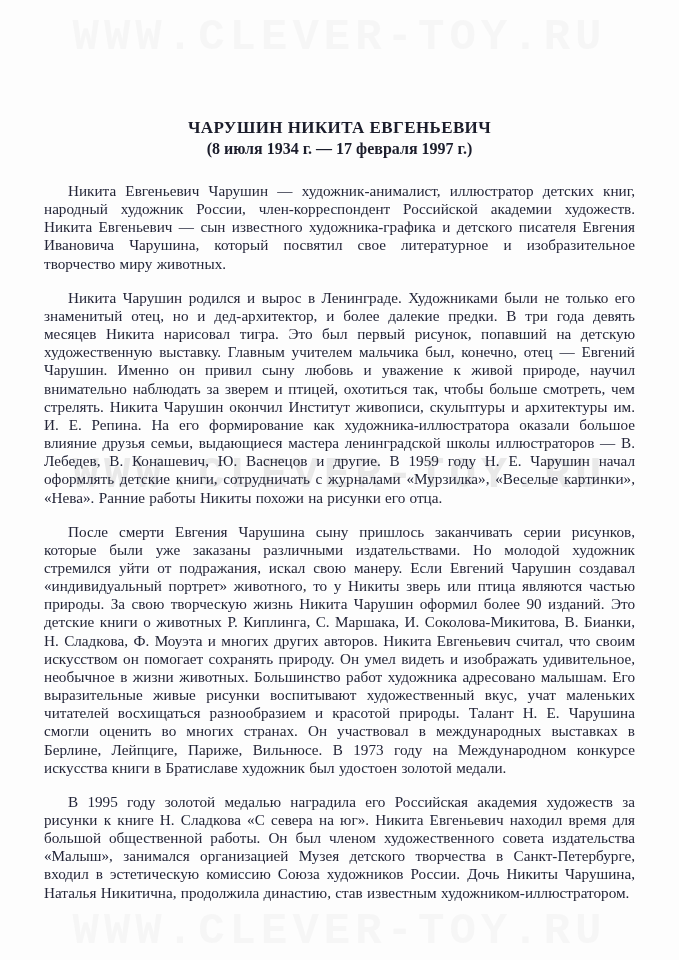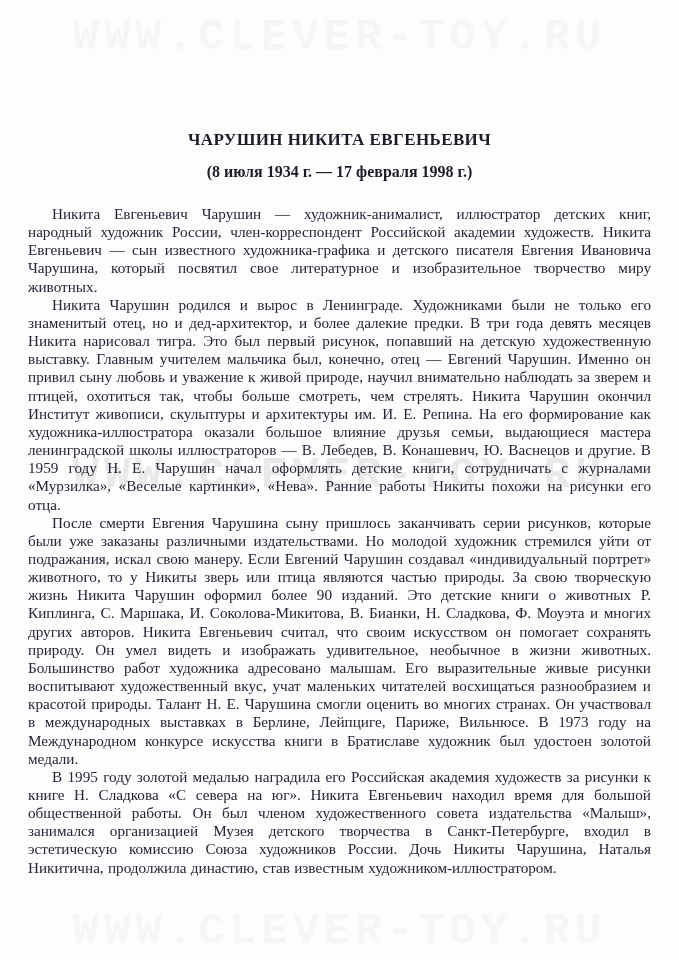--- a/index.html
+++ b/index.html
@@ -44,21 +44,21 @@
 
   
   header {
     position: relative;
     z-index: 1;
     padding-top: 117px;
     text-align: center;
     color: var(--title);
   }
   h1 {
-    margin: 12px;
+    margin: 0;
     font-size: 17px;
     line-height: 21px;
     font-weight: 700;
     letter-spacing: 0.4px;
   }
   h2 {
     margin: 1px 0 0 0;
     font-size: 16px;
     line-height: 19px;
     font-weight: 700;
@@ -68,39 +68,39 @@
   main {
     position: relative;
     z-index: 1;
     margin: 24px 28px 0 28px;
     color: var(--text);
     font-size: 15.2px;
     line-height: 18.15px;
     text-align: justify;
   }
   main p {
-    margin: 0;
+    margin: 16px;
     text-indent: 24px;
     word-spacing: 0.5px;
   }
 </style>
 </head>
 <body>
 
 <div class="page">
 
   <div class="watermark wm-top">WWW.CLEVER-TOY.RU</div>
 
   <div class="watermark wm-middle">WWW.CLEVER-TOY.RU</div>
 
   <div class="watermark wm-bottom">WWW.CLEVER-TOY.RU</div>
 
   <header>
     <h1>ЧАРУШИН НИКИТА ЕВГЕНЬЕВИЧ</h1>
-    <h2>(8 июля 1934 г. — 17 февраля 1998 г.)</h2>
+    <h2>(8 июля 1934 г. — 17 февраля 1997 г.)</h2>
   </header>
 
   <main>
     <p>Никита Евгеньевич Чарушин — художник-анималист, иллюстратор детских книг, народный художник России, член-корреспондент Российской академии художеств. Никита Евгеньевич — сын известного художника-графика и детского писателя Евгения Ивановича Чарушина, который посвятил свое литературное и изобразительное творчество миру животных.</p>
     <p>Никита Чарушин родился и вырос в Ленинграде. Художниками были не только его знаменитый отец, но и дед-архитектор, и более далекие предки. В три года девять месяцев Никита нарисовал тигра. Это был первый рисунок, попавший на детскую художественную выставку. Главным учителем мальчика был, конечно, отец — Евгений Чарушин. Именно он привил сыну любовь и уважение к живой природе, научил внимательно наблюдать за зверем и птицей, охотиться так, чтобы больше смотреть, чем стрелять. Никита Чарушин окончил Институт живописи, скульптуры и архитектуры им. И. Е. Репина. На его формирование как художника-иллюстратора оказали большое влияние друзья семьи, выдающиеся мастера ленинградской школы иллюстраторов — В. Лебедев, В. Конашевич, Ю. Васнецов и другие. В 1959 году Н. Е. Чарушин начал оформлять детские книги, сотрудничать с журналами «Мурзилка», «Веселые картинки», «Нева». Ранние работы Никиты похожи на рисунки его отца.</p>
     <p>После смерти Евгения Чарушина сыну пришлось заканчивать серии рисунков, которые были уже заказаны различными издательствами. Но молодой художник стремился уйти от подражания, искал свою манеру. Если Евгений Чарушин создавал «индивидуальный портрет» животного, то у Никиты зверь или птица являются частью природы. За свою творческую жизнь Никита Чарушин оформил более 90 изданий. Это детские книги о животных Р. Киплинга, С. Маршака, И. Соколова-Микитова, В. Бианки, Н. Сладкова, Ф. Моуэта и многих других авторов. Никита Евгеньевич считал, что своим искусством он помогает сохранять природу. Он умел видеть и изображать удивительное, необычное в жизни животных. Большинство работ художника адресовано малышам. Его выразительные живые рисунки воспитывают художественный вкус, учат маленьких читателей восхищаться разнообразием и красотой природы. Талант Н. Е. Чарушина смогли оценить во многих странах. Он участвовал в международных выставках в Берлине, Лейпциге, Париже, Вильнюсе. В 1973 году на Международном конкурсе искусства книги в Братиславе художник был удостоен золотой медали.</p>
     <p>В 1995 году золотой медалью наградила его Российская академия художеств за рисунки к книге Н. Сладкова «С севера на юг». Никита Евгеньевич находил время для большой общественной работы. Он был членом художественного совета издательства «Малыш», занимался организацией Музея детского творчества в Санкт-Петербурге, входил в эстетическую комиссию Союза художников России. Дочь Никиты Чарушина, Наталья Никитична, продолжила династию, став известным художником-иллюстратором.</p>
   </main>
 
 </div>

